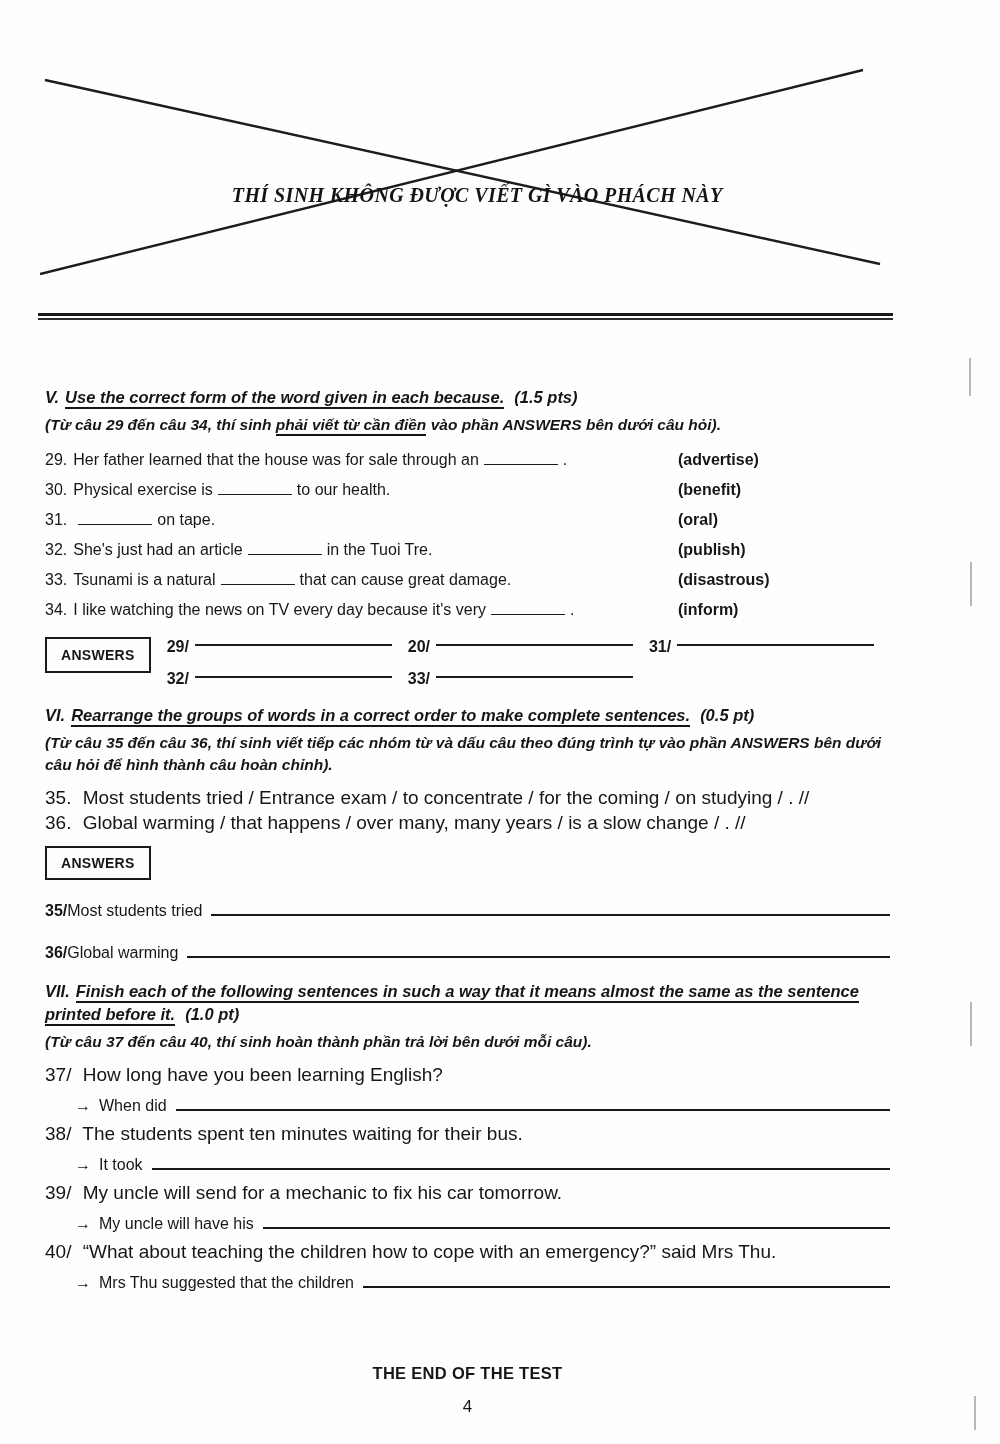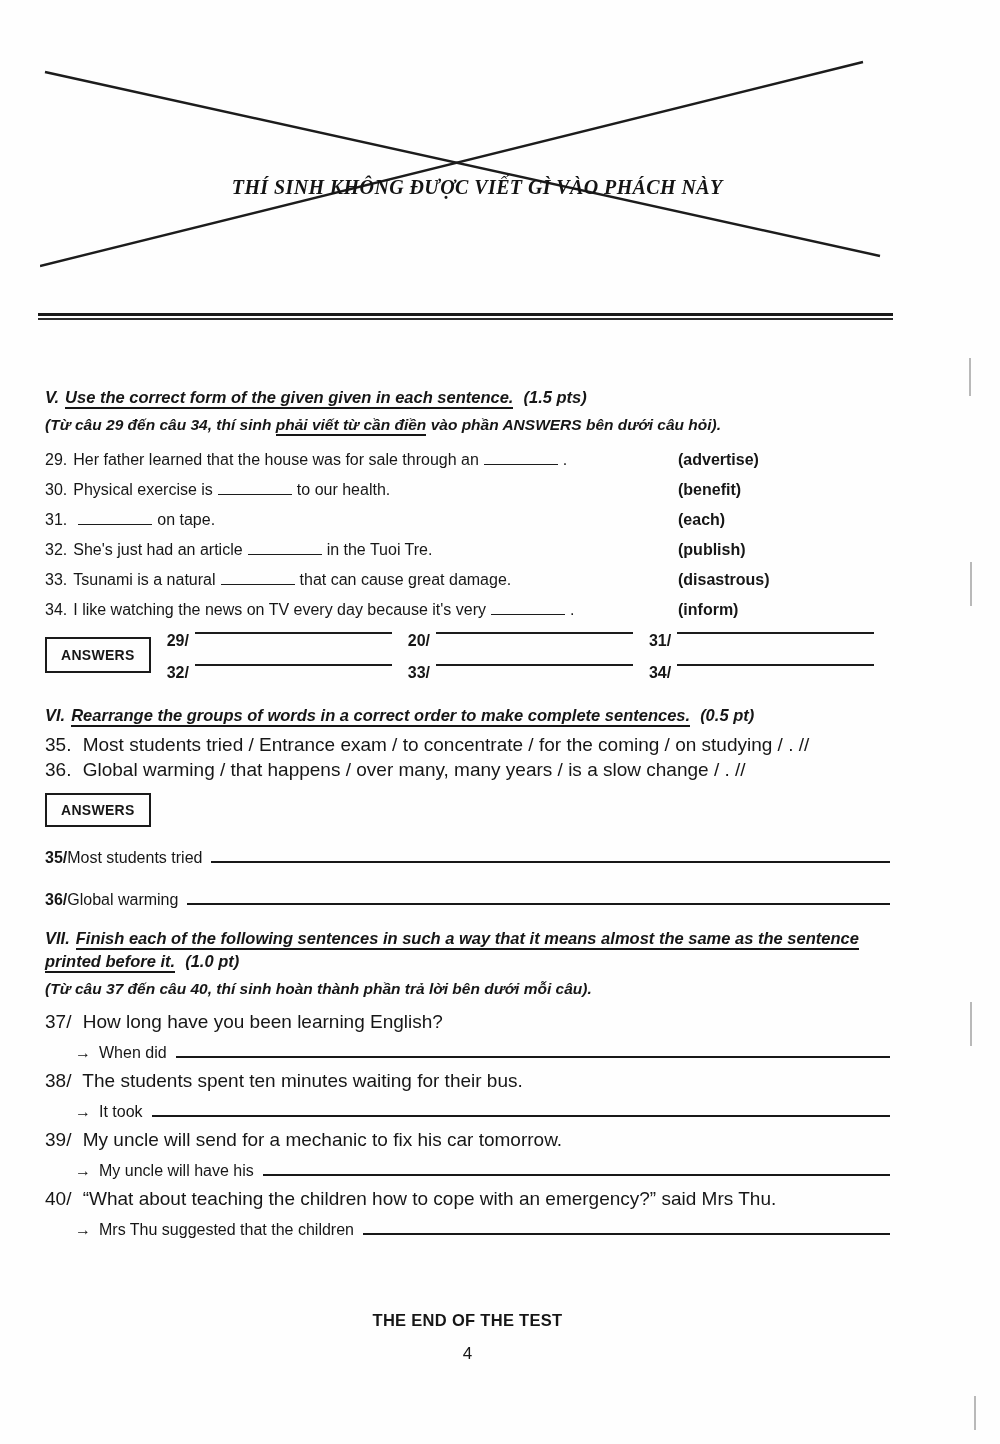--- a/index.html
+++ b/index.html
@@ -9,21 +9,21 @@
     width: 1000px;
     height: 1444px;
     margin: 0 auto;
     background: #fefefe;
     color: #161616;
     font-family: "Liberation Sans", sans-serif;
     overflow: hidden;
   }
 
   
-  .cross-banner { position: absolute; top: 58px; left: 40px; width: 845px; height: 212px; }
+  .cross-banner { position: absolute; top: 66px; left: 40px; width: 845px; height: 212px; }
   .cross-banner svg { position: absolute; inset: 0; width: 100%; height: 100%; }
   .banner-text {
     position: absolute; top: 118px; left: 50%; transform: translateX(-47%);
     font-family: "Liberation Serif", serif;
     font-weight: bold; font-style: italic;
     font-size: 20px; letter-spacing: 0.4px; white-space: nowrap; color: #141414;
   }
 
   
   .double-rule {
@@ -50,21 +50,21 @@
   .blank { display: inline-block; width: 74px; border-bottom: 1.8px solid #1c1c1c; height: 13px; margin: 0 5px; }
   .q-hint { font-weight: bold; }
 
   
   .answers-block { display: flex; align-items: flex-start; margin-top: 7px; margin-bottom: 9px; }
   .answers-box {
     border: 2.5px solid #1a1a1a; padding: 8px 14px; font-size: 14px; font-weight: bold;
     margin-right: 16px; margin-top: 5px; letter-spacing: 0.3px;
   }
   .slot-grid { flex: 1; display: grid; grid-template-columns: 1fr 1fr 1fr; row-gap: 2px; }
-  .slot { display: flex; align-items: flex-start; height: 30px; font-size: 16px; padding-right: 16px; }
+  .slot { display: flex; align-items: center; height: 30px; font-size: 16px; padding-right: 16px; }
   .slot-num { font-weight: bold; margin-right: 6px; }
   .slot-line { flex: 1; border-bottom: 2px solid #1c1c1c; margin-bottom: 4px; }
 
   .answers-box2 {
     display: inline-block; border: 2.5px solid #1a1a1a; padding: 7px 14px; font-size: 14px;
     font-weight: bold; margin-top: 5px; letter-spacing: 0.3px;
   }
 
   .seq-row { font-size: 19px; line-height: 25px; white-space: nowrap; }
 
@@ -98,21 +98,21 @@
   <div class="double-rule"></div>
 
   <div class="artifact" style="top:358px; left:969px; height:38px;"></div>
   <div class="artifact" style="top:562px; left:970px; height:44px;"></div>
   <div class="artifact" style="top:1002px; left:970px; height:44px;"></div>
   <div class="artifact" style="top:1396px; left:974px; height:34px;"></div>
 
   <div class="content">
 
     <div class="sec-title">
-      <span class="sec-num">V.</span><span class="u">Use the correct form of the given given in each sentence.</span><span class="sec-pts">(1.5 pts)</span>
+      <span class="sec-num">V.</span><span class="u">Use the correct form of the word given in each because.</span><span class="sec-pts">(1.5 pts)</span>
     </div>
     <div class="note">
       <span>(Từ câu 29 đến câu 34, thí sinh </span><span class="u">phải viết từ cần điền</span><span> vào phần ANSWERS bên dưới câu hỏi).</span>
     </div>
 
     <div class="q-row">
       <span class="q-left">
           <span class="qnum">29.</span>
           <span>Her father learned that the house was for sale through an</span>
           <span class="blank"></span>
@@ -128,21 +128,21 @@
           <span>to our health.</span>
         </span>
       <span class="q-hint">(benefit)</span>
     </div>
     <div class="q-row">
       <span class="q-left">
           <span class="qnum">31.</span>
           <span class="blank"></span>
           <span>on tape.</span>
         </span>
-      <span class="q-hint">(each)</span>
+      <span class="q-hint">(oral)</span>
     </div>
     <div class="q-row">
       <span class="q-left">
           <span class="qnum">32.</span>
           <span>She's just had an article</span>
           <span class="blank"></span>
           <span>in the Tuoi Tre.</span>
         </span>
       <span class="q-hint">(publish)</span>
     </div>
@@ -181,30 +181,27 @@
             <span class="slot-line"></span>
           </div>
         <div class="slot">
             <span class="slot-num">32/</span>
             <span class="slot-line"></span>
           </div>
         <div class="slot">
             <span class="slot-num">33/</span>
             <span class="slot-line"></span>
           </div>
-        <div class="slot">
-            <span class="slot-num">34/</span>
-            <span class="slot-line"></span>
-          </div>
       </div>
     </div>
 
     <div class="sec-title mt10">
       <span class="sec-num">VI.</span><span class="u">Rearrange the groups of words in a correct order to make complete sentences.</span><span class="sec-pts">(0.5 pt)</span>
     </div>
+    <div class="note">(Từ câu 35 đến câu 36, thí sinh viết tiếp các nhóm từ và dấu câu theo đúng trình tự vào phần ANSWERS bên dưới câu hỏi để hình thành câu hoàn chỉnh).</div>
 
     <div class="seq-row"><span class="qnum">35.</span> <span>Most students tried / Entrance exam / to concentrate / for the coming / on studying / . //</span></div>
     <div class="seq-row"><span class="qnum">36.</span> <span>Global warming / that happens / over many, many years / is a slow change / . //</span></div>
 
     <div class="mt6">
       <div class="answers-box2">ANSWERS</div>
     </div>
 
     <div class="write-line mt14">
       <span class="write-num">35/</span>

